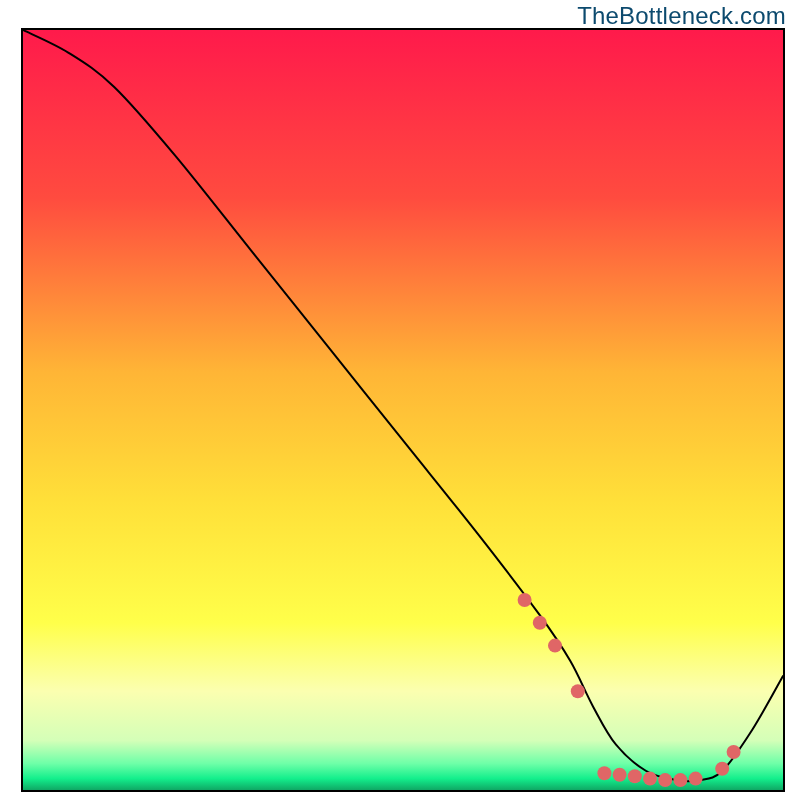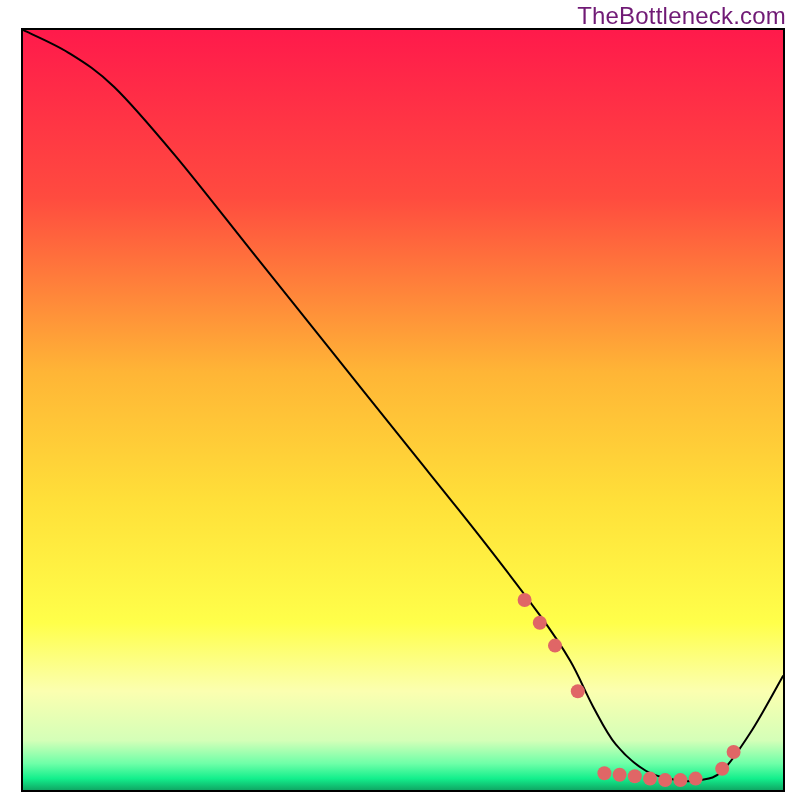--- a/index.html
+++ b/index.html
@@ -14,21 +14,21 @@
   .frame {
     position: relative;
     width: 800px;
     height: 800px;
   }
   .watermark {
     position: absolute;
     top: 2px;
     right: 14px;
     font-size: 24px;
-    color: #701a75;
+    color: #0c4a6e;
     font-weight: 400;
     letter-spacing: 0.2px;
     z-index: 30;
   }
   .plot-container {
     position: absolute;
     left: 21px;
     top: 28px;
     width: 760px;
     height: 760px;

